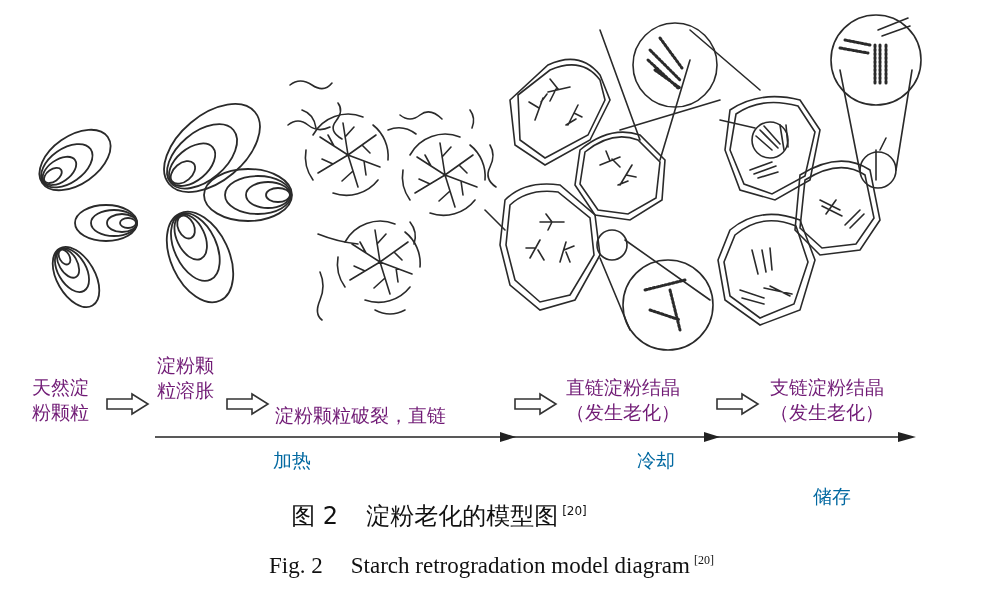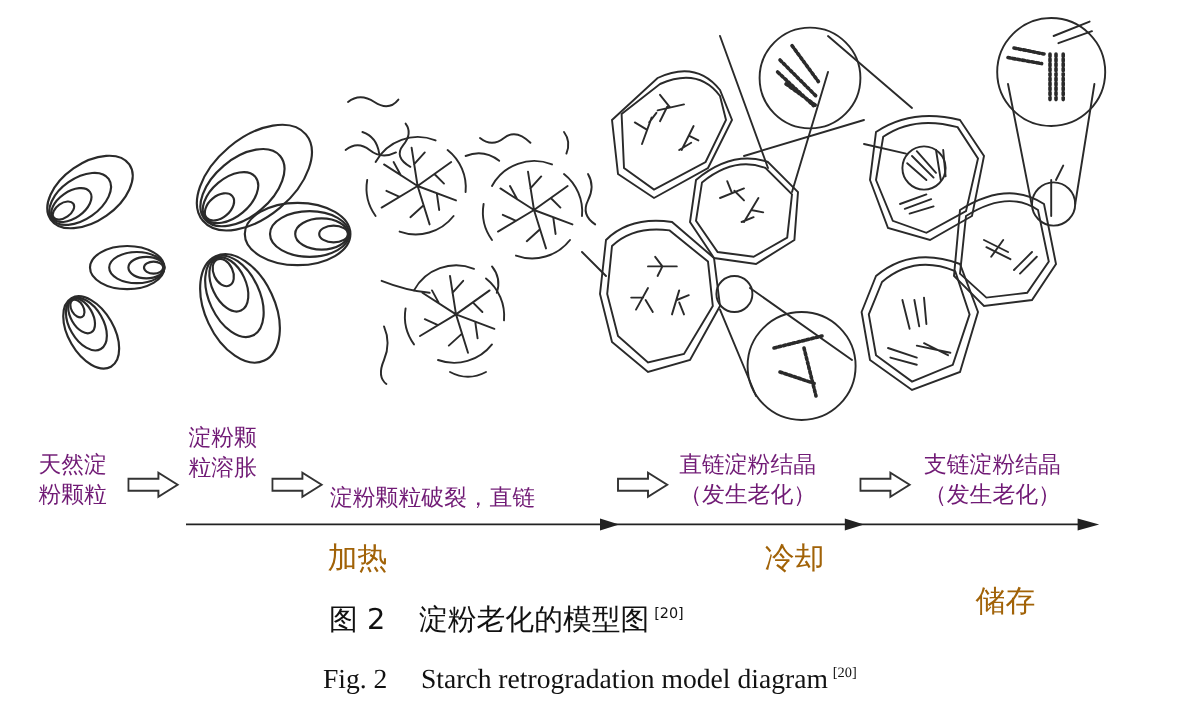--- a/index.html
+++ b/index.html
@@ -1,22 +1,22 @@
 <!DOCTYPE html>
 <html><head>
 <meta charset="utf-8">
 <style>
   html, body { margin: 0; padding: 0; background: #ffffff; }
   body { width: 1000px; height: 591px; position: relative; overflow: hidden; font-family: "DejaVu Serif", "Liberation Serif", serif; color: #1a1a1a; }
   #art { position: absolute; left: 0; top: 0; width: 1000px; height: 370px; }
   .lbl { position: absolute; font-size: 19px; line-height: 25px; color: #701a75; white-space: nowrap; font-family: "DejaVu Sans", sans-serif; }
-  .stage-label { position: absolute; font-size: 25px; color: #a16207; font-family: Liberation Mono, monospace; }
+  .stage-label { position: absolute; font-size: 19px; color: #0369a1; font-family: Liberation Mono, monospace; }
   .hollow-arrow { position: absolute; }
   #timeline { position: absolute; left: 0; top: 425px; width: 1000px; height: 24px; }
-  .cap-cn { position: absolute; top: 500px; left: 0; width: 844px; text-align: center; font-size: 24px; font-family: "DejaVu Sans", sans-serif; color: #111; }
+  .cap-cn { position: absolute; top: 500px; left: 17px; width: 844px; text-align: center; font-size: 24px; font-family: "DejaVu Sans", sans-serif; color: #111; }
   .cap-en { position: absolute; top: 553px; left: 0; width: 983px; text-align: center; font-size: 23px; font-family: "Liberation Serif", serif; color: #111; }
   .ref { font-size: 12px; vertical-align: super; border: 0; margin-left: 4px; }
   .cap-num { margin-right: 28px; }
 </style>
 </head>
 <body>
 
 <svg id="art" viewBox="0 0 1000 370" xmlns="http://www.w3.org/2000/svg" fill="none" stroke="#2a2a2a" stroke-width="1.8" stroke-linecap="round">
 
   <g>

